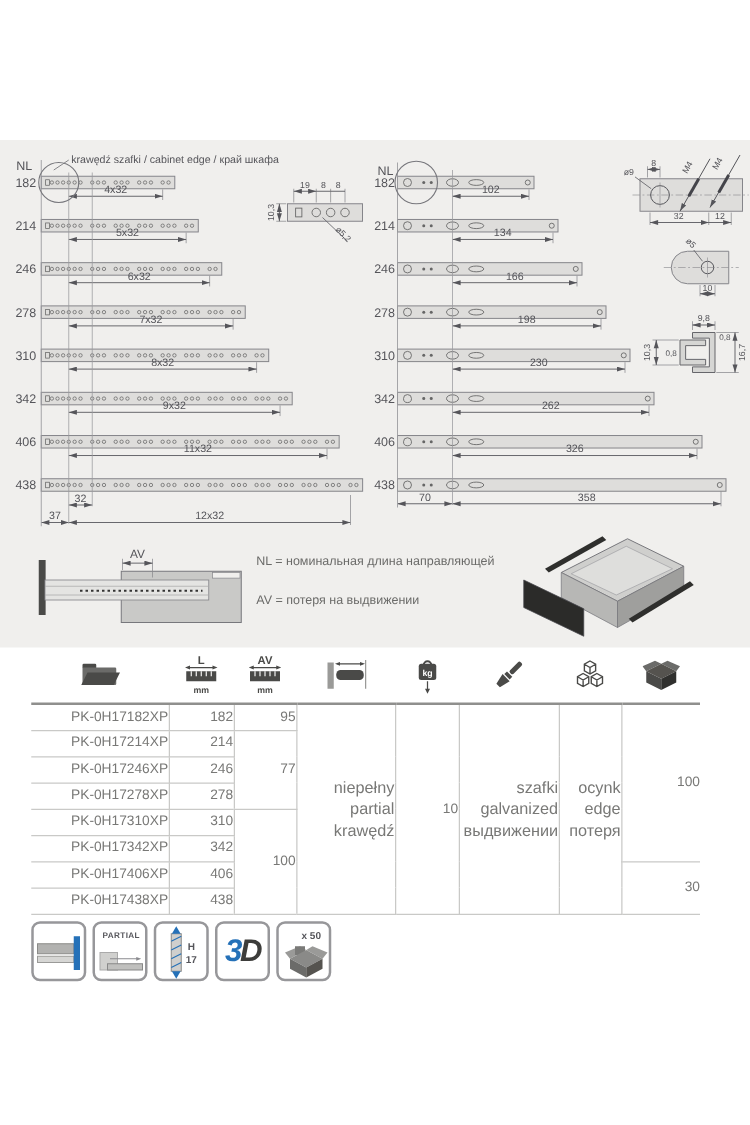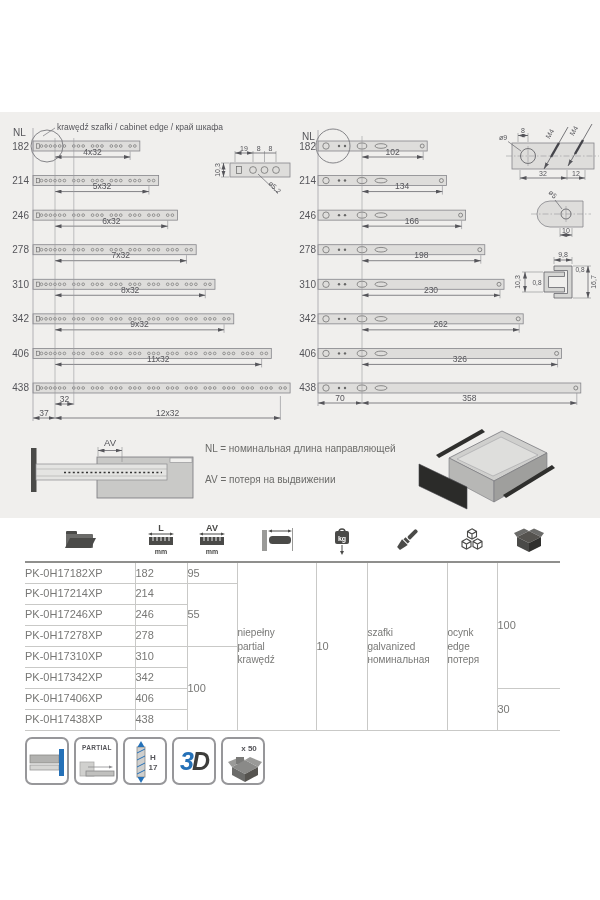--- a/index.html
+++ b/index.html
@@ -4,23 +4,23 @@
 <style>
 *{margin:0;padding:0;box-sizing:border-box}
 html,body{width:600px;height:900px;overflow:hidden}
 body{background:#fff;font-family:"Liberation Sans",sans-serif;position:relative}
 #panel{position:absolute;left:0;top:112px;width:600px;height:406px;background:#f0efed}
 #diag{position:absolute;left:0;top:0;width:600px;height:518px}
 svg text{font-family:"Liberation Sans",sans-serif}
 .tablewrap{position:absolute;left:25px;top:523px;width:535px}
 table{border-collapse:collapse;width:535px;table-layout:fixed}
 th{border-bottom:2px solid #8f8f8d;height:34px;text-align:center;vertical-align:middle;padding:0}
-td{border-right:1px solid #c9c9c7;border-bottom:1px solid #c9c9c7;height:21px;text-align:left;vertical-align:middle;font-size:11px;color:#787876;padding:0;line-height:1.3;background:#fff}
+td{border-right:1px solid #c9c9c7;border-bottom:1px solid #c9c9c7;height:21px;text-align:right;vertical-align:middle;font-size:11px;color:#787876;padding:0;line-height:1.3;background:#fff}
 td.qtycell{border-right:none}
-td.multi div{font-size:10px;line-height:1.35}
+td.multi div{font-size:13px;line-height:1.35}
 #badges{position:absolute;left:25px;top:737px;display:flex;gap:5px}
 .badge{width:44px;height:48px;border:2px solid #97979a;border-radius:7px;background:#fff;position:relative}
 .badge svg{position:absolute;left:1px;top:1px}
 .threeD{position:absolute;inset:0;display:flex;align-items:center;justify-content:center;font-size:25px;font-weight:bold;font-style:italic;letter-spacing:-2px}
 .threeD .b3{color:#2571b8}
 .threeD .bd{color:#3d3d3b}
 </style>
 </head>
 <body>
 
@@ -674,33 +674,33 @@
     <td>95</td>
     <td rowspan="8" class="multi">
       <div>niepełny</div>
             <div>partial</div>
             <div>krawędź</div>
     </td>
     <td rowspan="8">10</td>
     <td rowspan="8" class="multi">
       <div>szafki</div>
             <div>galvanized</div>
-            <div>номинальная</div>
+            <div>выдвижении</div>
     </td>
     <td rowspan="8" class="multi">
       <div>ocynk</div>
             <div>edge</div>
             <div>потеря</div>
     </td>
     <td rowspan="6" class="qtycell">100</td>
   </tr>
   <tr>
     <td>PK-0H17214XP</td>
     <td>214</td>
-    <td rowspan="3">55</td>
+    <td rowspan="3">77</td>
   </tr>
   <tr>
     <td>PK-0H17246XP</td>
     <td>246</td>
   </tr>
   <tr>
     <td>PK-0H17278XP</td>
     <td>278</td>
   </tr>
   <tr>

